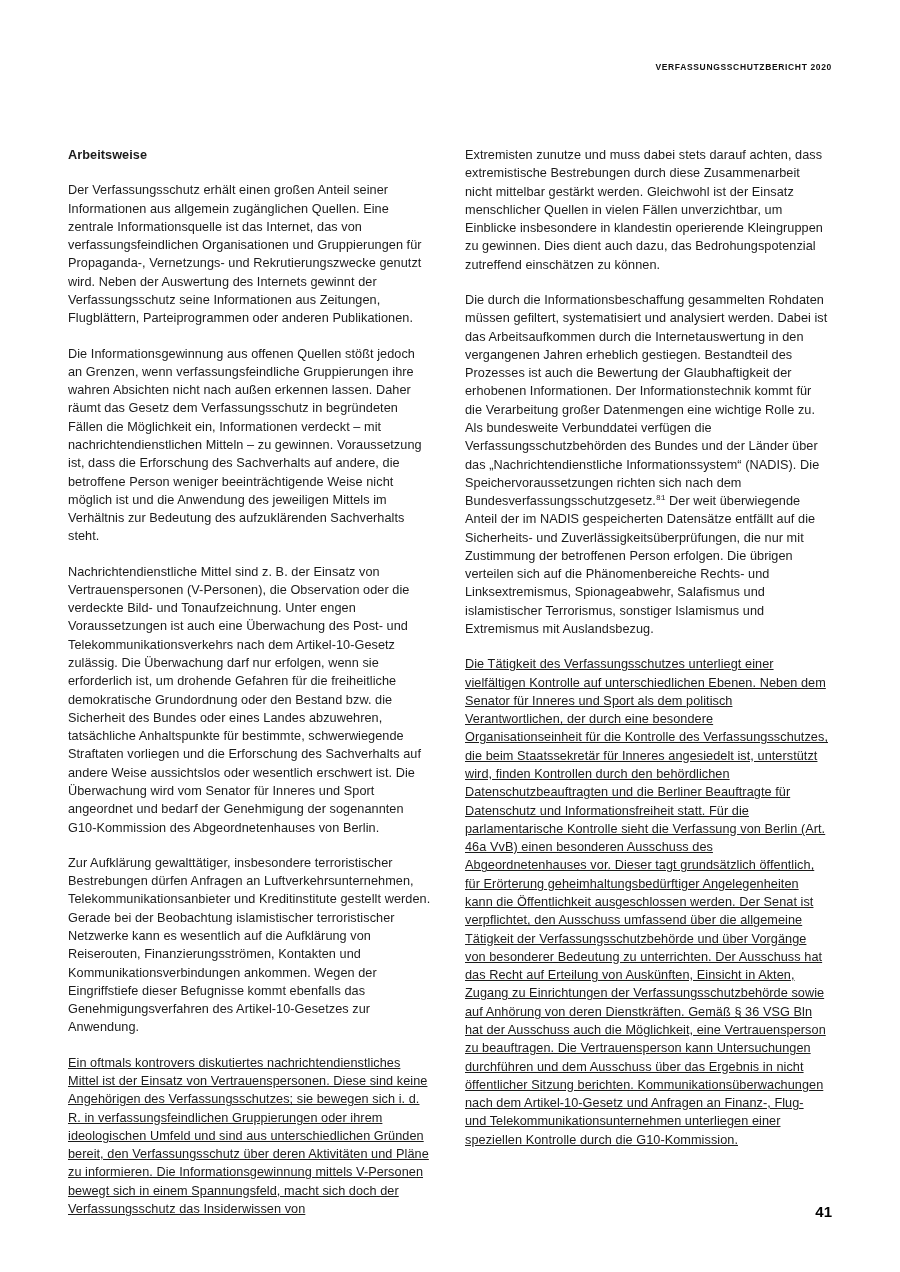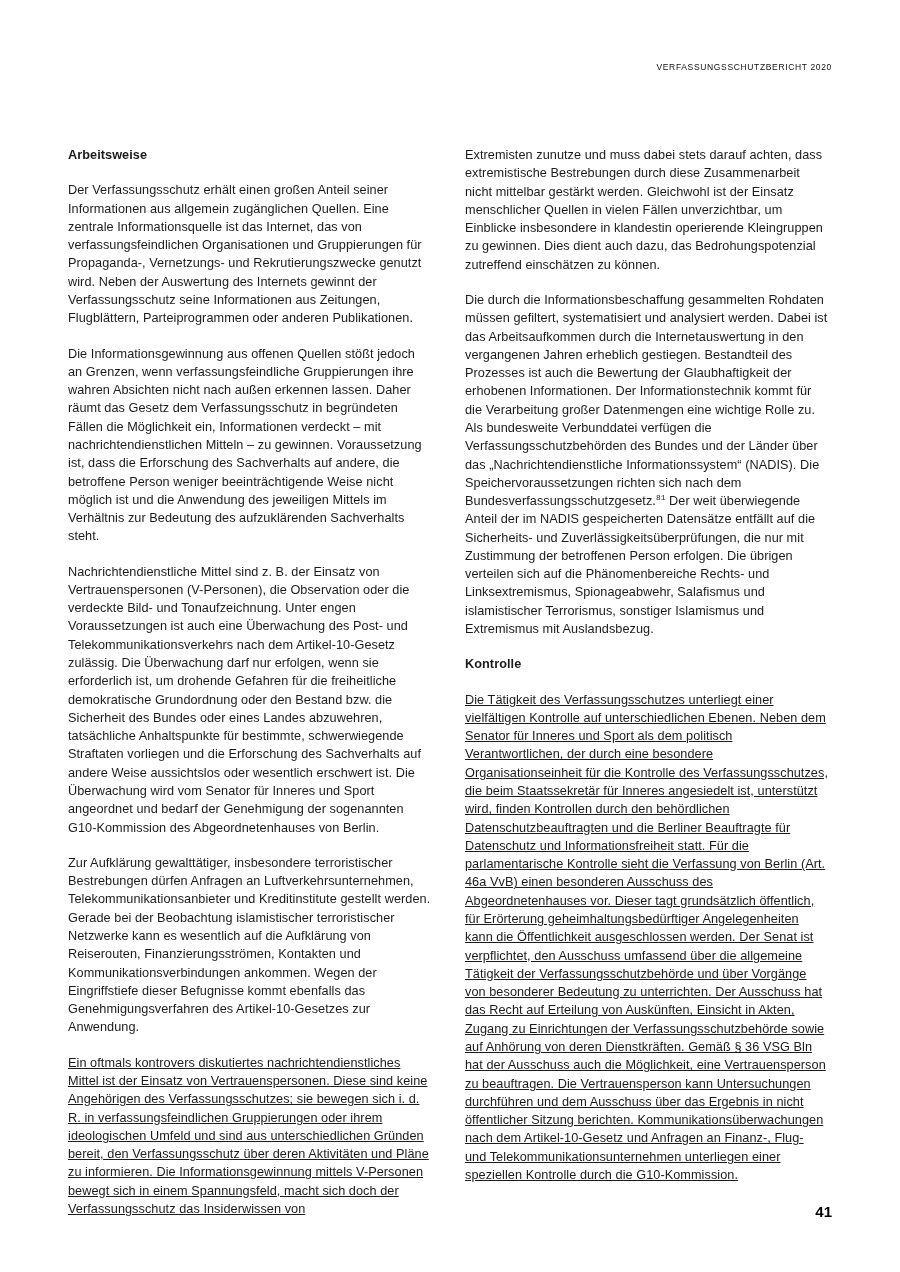--- a/index.html
+++ b/index.html
@@ -17,21 +17,21 @@
   }
   .page {
     position: absolute;
     inset: 0;
   }
   .running-head {
     position: absolute;
     top: 62px;
     right: 68px;
     font-size: 8.5px;
-    font-weight: normal;
+    font-weight: bold;
     letter-spacing: 0.65px;
     color: #111111;
     text-transform: uppercase;
     white-space: nowrap;
   }
   .columns {
     position: absolute;
     top: 146px;
     left: 68px;
     width: 764px;
@@ -89,21 +89,20 @@
       <p>Der Verfassungsschutz erhält einen großen Anteil seiner Informationen aus allgemein zugänglichen Quellen. Eine zentrale Informationsquelle ist das Internet, das von verfassungsfeindlichen Organisationen und Gruppierungen für Propaganda-, Vernetzungs- und Rekrutierungszwecke genutzt wird. Neben der Auswertung des Internets gewinnt der Verfassungsschutz seine Informationen aus Zeitungen, Flugblättern, Parteiprogrammen oder anderen Publikationen.</p>
       <p>Die Informationsgewinnung aus offenen Quellen stößt jedoch an Grenzen, wenn verfassungsfeindliche Gruppierungen ihre wahren Absichten nicht nach außen erkennen lassen. Daher räumt das Gesetz dem Verfassungsschutz in begründeten Fällen die Möglichkeit ein, Informationen verdeckt – mit nachrichtendienstlichen Mitteln – zu gewinnen. Voraussetzung ist, dass die Erforschung des Sachverhalts auf andere, die betroffene Person weniger beeinträchtigende Weise nicht möglich ist und die Anwendung des jeweiligen Mittels im Verhältnis zur Bedeutung des aufzuklärenden Sachverhalts steht.</p>
       <p>Nachrichtendienstliche Mittel sind z. B. der Einsatz von Vertrauenspersonen (V-Personen), die Observation oder die verdeckte Bild- und Tonaufzeichnung. Unter engen Voraussetzungen ist auch eine Überwachung des Post- und Telekommunikationsverkehrs nach dem Artikel-10-Gesetz zulässig. Die Überwachung darf nur erfolgen, wenn sie erforderlich ist, um drohende Gefahren für die freiheitliche demokratische Grundordnung oder den Bestand bzw. die Sicherheit des Bundes oder eines Landes abzuwehren, tatsächliche Anhaltspunkte für bestimmte, schwerwiegende Straftaten vorliegen und die Erforschung des Sachverhalts auf andere Weise aussichtslos oder wesentlich erschwert ist. Die Überwachung wird vom Senator für Inneres und Sport angeordnet und bedarf der Genehmigung der sogenannten G10-Kommission des Abgeordnetenhauses von Berlin.</p>
       <p>Zur Aufklärung gewalttätiger, insbesondere terroristischer Bestrebungen dürfen Anfragen an Luftverkehrsunternehmen, Telekommunikationsanbieter und Kreditinstitute gestellt werden. Gerade bei der Beobachtung islamistischer terroristischer Netzwerke kann es wesentlich auf die Aufklärung von Reiserouten, Finanzierungsströmen, Kontakten und Kommunikationsverbindungen ankommen. Wegen der Eingriffstiefe dieser Befugnisse kommt ebenfalls das Genehmigungsverfahren des Artikel-10-Gesetzes zur Anwendung.</p>
       <p>Ein oftmals kontrovers diskutiertes nachrichtendienstliches Mittel ist der Einsatz von Vertrauenspersonen. Diese sind keine Angehörigen des Verfassungsschutzes; sie bewegen sich i. d. R. in verfassungsfeindlichen Gruppierungen oder ihrem ideologischen Umfeld und sind aus unterschiedlichen Gründen bereit, den Verfassungsschutz über deren Aktivitäten und Pläne zu informieren. Die Informationsgewinnung mittels V-Personen bewegt sich in einem Spannungsfeld, macht sich doch der Verfassungsschutz das Insiderwissen von</p>
     </div>
 
     <div class="col">
       <p>Extremisten zunutze und muss dabei stets darauf achten, dass extremistische Bestrebungen durch diese Zusammenarbeit nicht mittelbar gestärkt werden. Gleichwohl ist der Einsatz menschlicher Quellen in vielen Fällen unverzichtbar, um Einblicke insbesondere in klandestin operierende Kleingruppen zu gewinnen. Dies dient auch dazu, das Bedrohungspotenzial zutreffend einschätzen zu können.</p>
       <p><span>Die durch die Informationsbeschaffung gesammelten Rohdaten müssen gefiltert, systematisiert und analysiert werden. Dabei ist das Arbeitsaufkommen durch die Internetauswertung in den vergangenen Jahren erheblich gestiegen. Bestandteil des Prozesses ist auch die Bewertung der Glaubhaftigkeit der erhobenen Informationen. Der Informationstechnik kommt für die Verarbeitung großer Datenmengen eine wichtige Rolle zu. Als bundesweite Verbunddatei verfügen die Verfassungsschutzbehörden des Bundes und der Länder über das „Nachrichtendienstliche Informationssystem“ (NADIS). Die Speichervoraussetzungen richten sich nach dem Bundesverfassungsschutzgesetz.</span><sup>81</sup><span> Der weit überwiegende Anteil der im NADIS gespeicherten Datensätze entfällt auf die Sicherheits- und Zuverlässigkeitsüberprüfungen, die nur mit Zustimmung der betroffenen Person erfolgen. Die übrigen verteilen sich auf die Phänomenbereiche Rechts- und Linksextremismus, Spionageabwehr, Salafismus und islamistischer Terrorismus, sonstiger Islamismus und Extremismus mit Auslandsbezug.</span></p>
-      <p class="subhead">Kontrolle</p>
       <p>Die Tätigkeit des Verfassungsschutzes unterliegt einer vielfältigen Kontrolle auf unterschiedlichen Ebenen. Neben dem Senator für Inneres und Sport als dem politisch Verantwortlichen, der durch eine besondere Organisationseinheit für die Kontrolle des Verfassungsschutzes, die beim Staatssekretär für Inneres angesiedelt ist, unterstützt wird, finden Kontrollen durch den behördlichen Datenschutzbeauftragten und die Berliner Beauftragte für Datenschutz und Informationsfreiheit statt. Für die parlamentarische Kontrolle sieht die Verfassung von Berlin (Art. 46a VvB) einen besonderen Ausschuss des Abgeordnetenhauses vor. Dieser tagt grundsätzlich öffentlich, für Erörterung geheimhaltungsbedürftiger Angelegenheiten kann die Öffentlichkeit ausgeschlossen werden. Der Senat ist verpflichtet, den Ausschuss umfassend über die allgemeine Tätigkeit der Verfassungsschutzbehörde und über Vorgänge von besonderer Bedeutung zu unterrichten. Der Ausschuss hat das Recht auf Erteilung von Auskünften, Einsicht in Akten, Zugang zu Einrichtungen der Verfassungsschutzbehörde sowie auf Anhörung von deren Dienstkräften. Gemäß § 36 VSG Bln hat der Ausschuss auch die Möglichkeit, eine Vertrauensperson zu beauftragen. Die Vertrauensperson kann Untersuchungen durchführen und dem Ausschuss über das Ergebnis in nicht öffentlicher Sitzung berichten. Kommunikationsüberwachungen nach dem Artikel-10-Gesetz und Anfragen an Finanz-, Flug- und Telekommunikationsunternehmen unterliegen einer speziellen Kontrolle durch die G10-Kommission.</p>
     </div>
 
   </div>
 
   <div class="folio">41</div>
 
 </div>
 
 </body></html>

